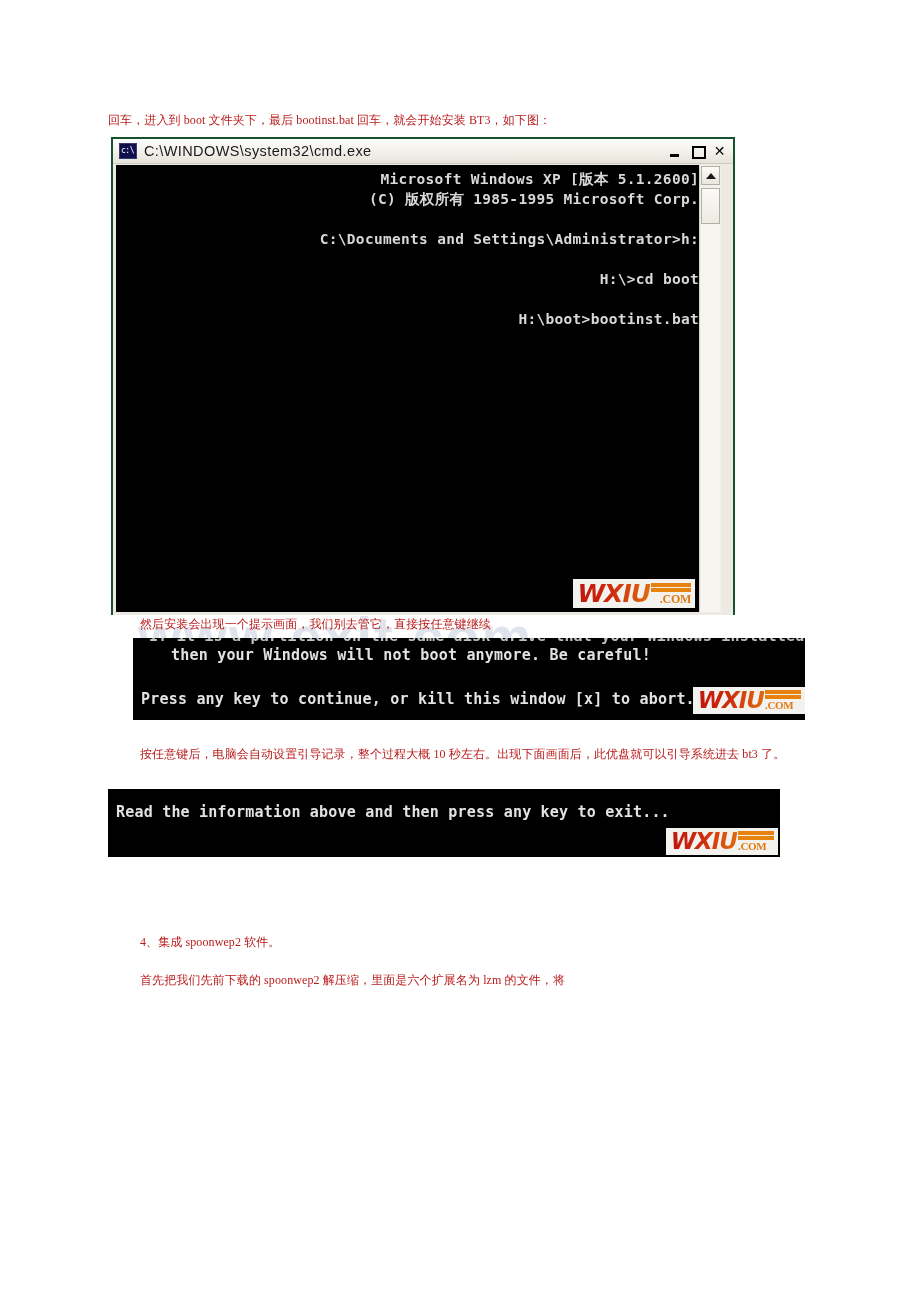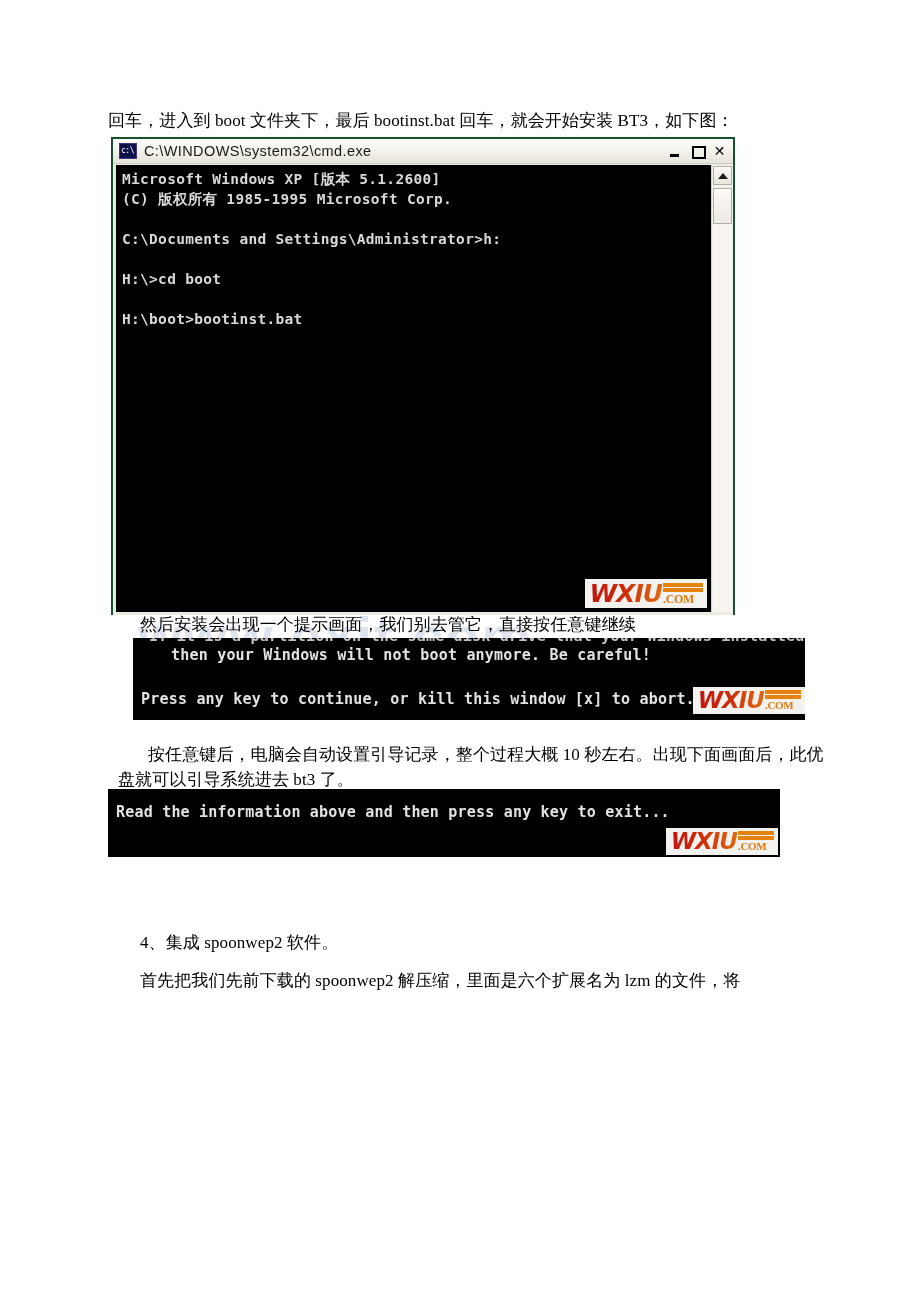--- a/index.html
+++ b/index.html
@@ -35,29 +35,29 @@
     white-space: nowrap;
     user-select: none;
     pointer-events: none;
     z-index: 1;
   }
 
   
   .para {
     position: absolute;
     font-family: "Liberation Serif", "DejaVu Serif", serif;
-    font-size: 17px;
+    font-size: 12px;
     line-height: 25px;
-    color: #000000;
+    color: #b91c1c;
     z-index: 3;
     letter-spacing: 0.1px;
   }
   .p-top    { left: 108px; top: 108px;  width: 730px; }
   .p-mid1   { left: 140px; top: 612px;  width: 700px; }
-  .p-mid2   { left: 118px; top: 742px;  width: 718px; text-indent: 30px; }
+  .p-mid2   { left: 110px; top: 742px;  width: 718px; text-indent: 30px; }
   .p-bot1   { left: 140px; top: 930px;  width: 700px; }
   .p-bot2   { left: 140px; top: 968px;  width: 710px; }
 
   
   .cmdwin {
     position: absolute;
     left: 111px;
     top: 137px;
     width: 624px;
     height: 478px;
@@ -138,22 +138,23 @@
     left: 4px; top: 3px;
     width: 10px; height: 9px;
     border: 2px solid #000;
   }
 
   .console-area {
     position: relative;
     height: 451px;
     background: #eceae3;
     box-sizing: border-box;
-    padding: 1px 0 3px 3px;
+    padding: 1px 12px 3px 3px;
     display: flex;
+    text-align: right;
   }
   .console-black {
     background: #000000;
     flex: 1 1 auto;
     position: relative;
     overflow: hidden;
     padding: 4px 0 0 6px;
     box-sizing: border-box;
   }
   .cline {

